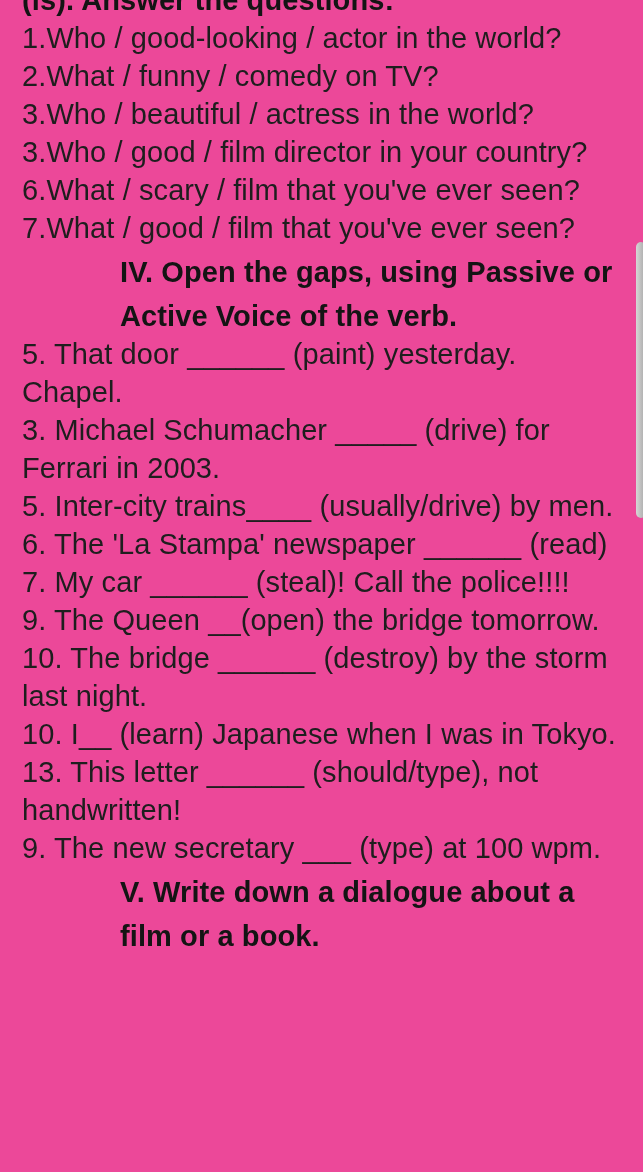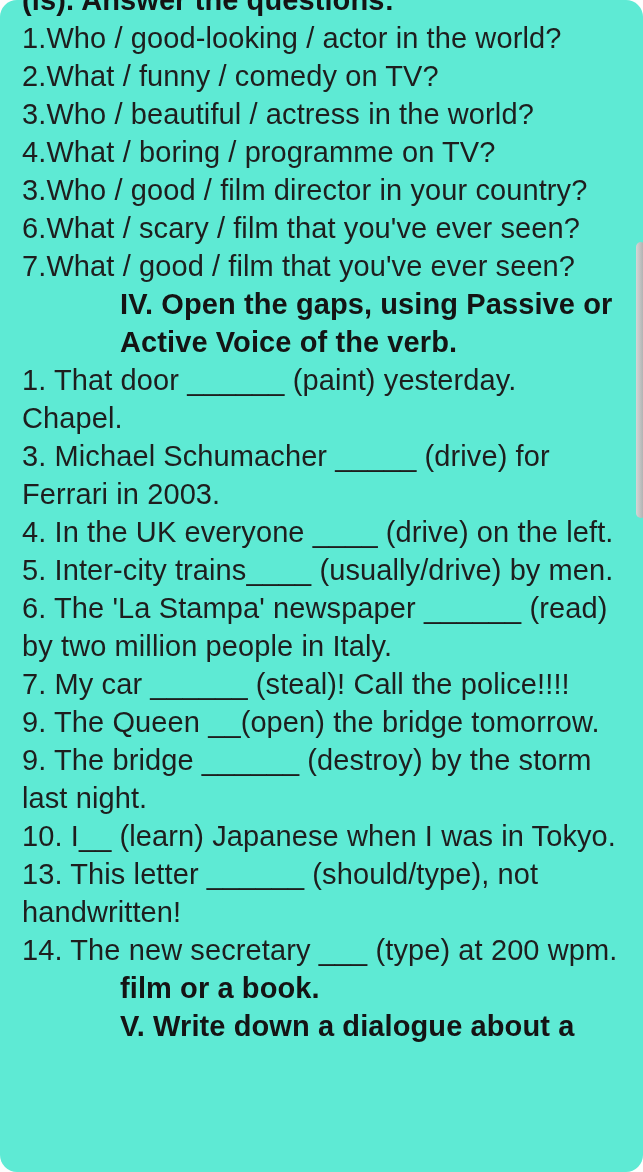--- a/index.html
+++ b/index.html
@@ -11,22 +11,21 @@
     height: 1172px;
     overflow: hidden;
     position: relative;
     background: #fdfdfd;
     font-family: "Liberation Sans", sans-serif;
   }
   .viewport {
     position: absolute;
     inset: 0;
     overflow: hidden;
-    background: #5eead4;
-    border-radius: 17px;
+    background: #ec4899;
   }
   .doc {
     position: absolute;
     top: -19px;
     left: 0;
     right: 0;
     padding-left: 22px;
     padding-right: 28px;
     color: #1e1e1e;
   }
@@ -37,59 +36,57 @@
     white-space: pre;
     letter-spacing: 0.1px;
     color: #1e1e1e;
   }
   .line.bold {
     font-weight: bold;
     color: #141414;
   }
   .line.indented {
     margin-left: 98px;
+    margin-top: 6px;
   }
   .scrollbar-thumb {
     position: absolute;
     top: 242px;
     right: -3px;
     width: 10px;
     height: 276px;
     border-radius: 6px;
     background: linear-gradient(to right, #d6d6d6, #a4a4a4);
   }
 </style>
 </head>
 <body>
 
 <div class="viewport">
   <div class="doc">
       <div class="line bold">(is). Answer the questions:</div>
       <div class="line">1.Who / good-looking / actor in the world?</div>
       <div class="line">2.What / funny / comedy on TV?</div>
       <div class="line">3.Who / beautiful / actress in the world?</div>
-      <div class="line">4.What / boring / programme on TV?</div>
       <div class="line">3.Who / good / film director in your country?</div>
       <div class="line">6.What / scary / film that you've ever seen?</div>
       <div class="line">7.What / good / film that you've ever seen?</div>
       <div class="line bold indented">IV. Open the gaps, using Passive or</div>
       <div class="line bold indented">Active Voice of the verb.</div>
-      <div class="line">1. That door ______ (paint) yesterday.</div>
+      <div class="line">5. That door ______ (paint) yesterday.</div>
       <div class="line">Chapel.</div>
       <div class="line">3. Michael Schumacher _____ (drive) for</div>
       <div class="line">Ferrari in 2003.</div>
-      <div class="line">4. In the UK everyone ____ (drive) on the left.</div>
       <div class="line">5. Inter-city trains____ (usually/drive) by men.</div>
       <div class="line">6. The 'La Stampa' newspaper ______ (read)</div>
-      <div class="line">by two million people in Italy.</div>
       <div class="line">7. My car ______ (steal)! Call the police!!!!</div>
       <div class="line">9. The Queen __(open) the bridge tomorrow.</div>
-      <div class="line">9. The bridge ______ (destroy) by the storm</div>
+      <div class="line">10. The bridge ______ (destroy) by the storm</div>
       <div class="line">last night.</div>
       <div class="line">10. I__ (learn) Japanese when I was in Tokyo.</div>
       <div class="line">13. This letter ______ (should/type), not</div>
       <div class="line">handwritten!</div>
-      <div class="line">14. The new secretary ___ (type) at 200 wpm.</div>
+      <div class="line">9. The new secretary ___ (type) at 100 wpm.</div>
+      <div class="line bold indented">V. Write down a dialogue about a</div>
       <div class="line bold indented">film or a book.</div>
-      <div class="line bold indented">V. Write down a dialogue about a</div>
     </div>
   <div class="scrollbar-thumb"></div>
 </div>
 
 </body></html>

